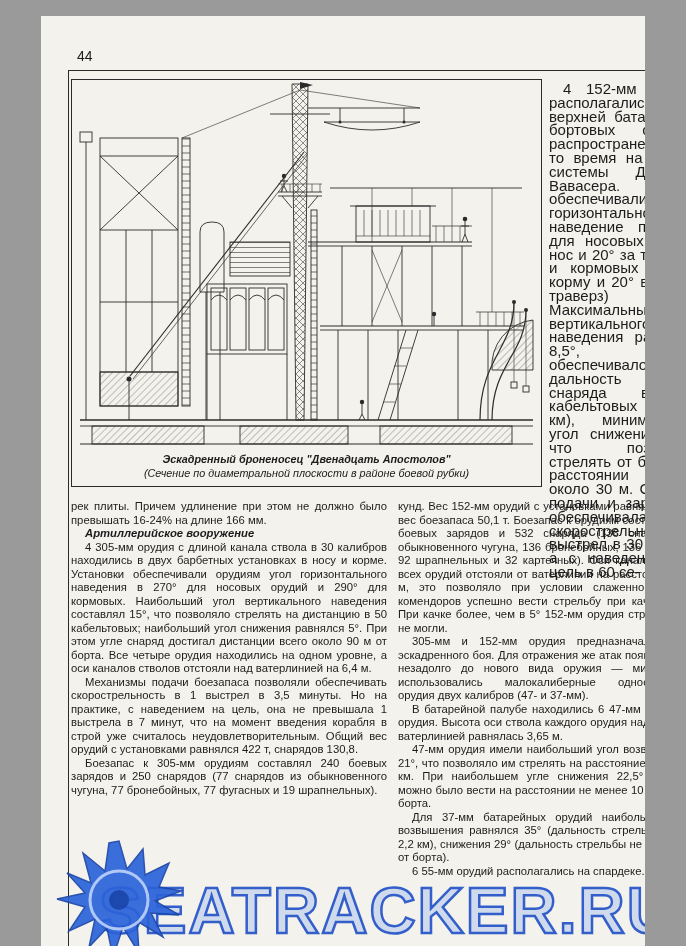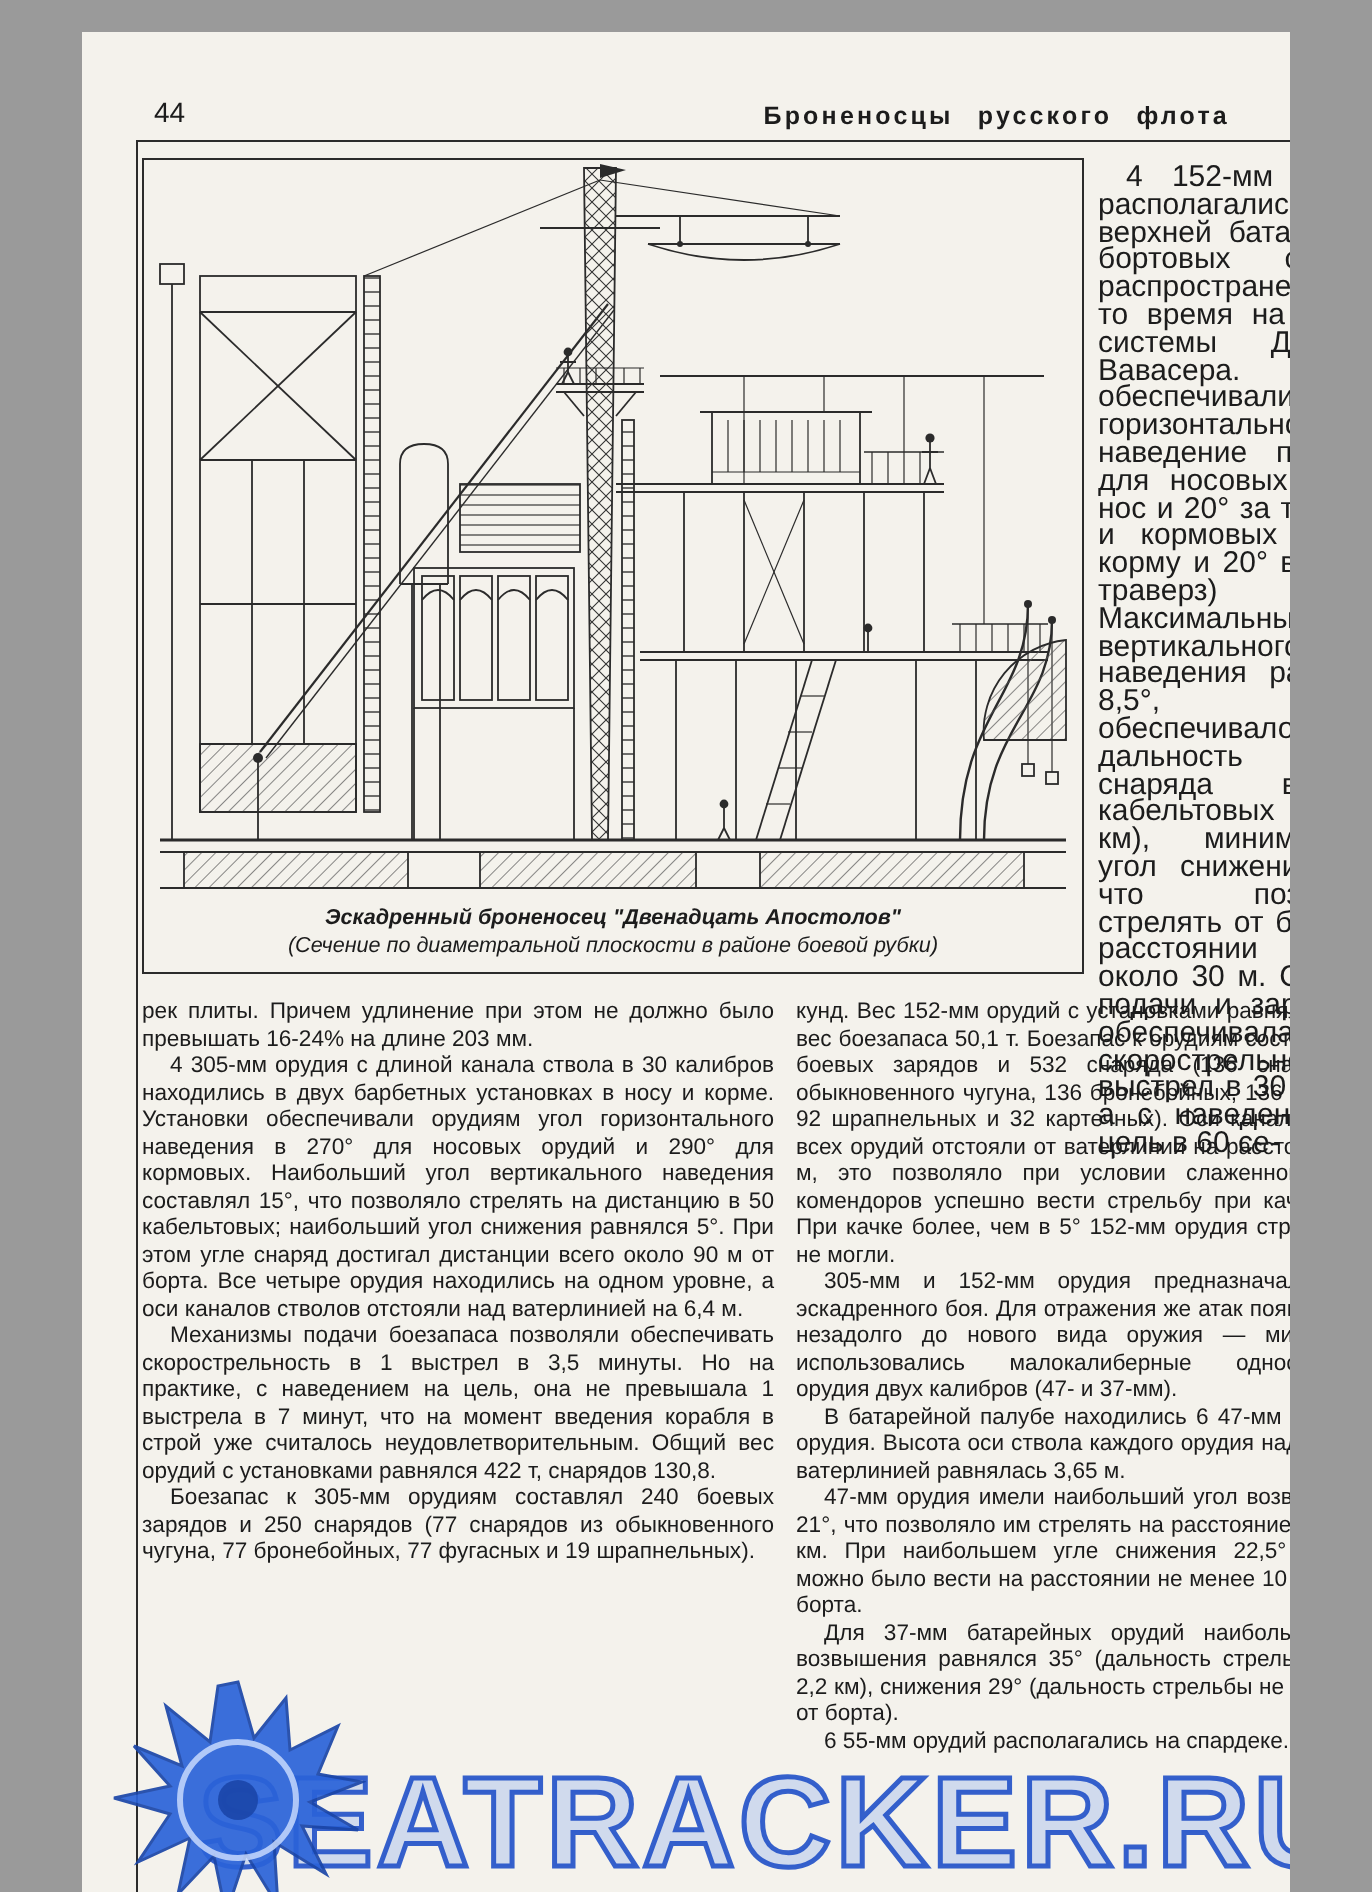--- a/index.html
+++ b/index.html
@@ -47,21 +47,20 @@
   }
 </style>
 </head>
 <body>
 
 <div class="page">
 
   <div class="frame"></div>
 
   <div class="page-number">44</div>
-  <div class="header-title">Броненосцы русского флота</div>
 
   <figure class="fig">
     <svg width="469" height="370" viewBox="0 0 469 370">
       <defs>
         <pattern id="hatch" patternUnits="userSpaceOnUse" width="5" height="5" patternTransform="rotate(45)">
           <line x1="0" y1="0" x2="0" y2="5" stroke="#555" stroke-width="0.7"></line>
         </pattern>
         <pattern id="lattice" patternUnits="userSpaceOnUse" width="7" height="7">
           <path d="M0,0 L7,7 M7,0 L0,7" stroke="#333" stroke-width="0.55" fill="none"></path>
         </pattern>
@@ -237,21 +236,22 @@
       <div class="cap cap1">Эскадренный броненосец "Двенадцать Апостолов"</div>
       <div class="cap">(Сечение по диаметральной плоскости в районе боевой рубки)</div>
     </div>
   </figure>
 
   <div class="col sidebar">
     <p>4 152-мм орудия располагались в верхней батарее, на бортовых станках, распространенных в то время на флоте, системы Дуброва-Вавасера. Станки обеспечивали горизонтальное наведение по 104° для носовых (84° в нос и 20° за траверз) и кормовых (84° в корму и 20° в нос за траверз) орудий. Максимальный угол вертикального наведения равнялся 8,5°, что обеспечивало дальность полета снаряда в 35 кабельтовых (ок 6,5 км), минимальный угол снижения 7,5°, что позволяло стрелять от борта на расстоянии всего около 30 м. Система подачи и заряжания обеспечивала скорострельность 1 выстрел в 30 секунд, а с наведением на цель в 60 се-</p>
   </div>
 
   <div class="col col-left">
-    <p class="cont">рек плиты. Причем удлинение при этом не должно было превышать 16-24% на длине 203 мм.</p>
+    <p class="cont">рек плиты. Причем удлинение при этом не должно было превышать 16-24% на длине 166 мм.</p>
+    <p class="heading">Артиллерийское вооружение</p>
     <p>4 305-мм орудия с длиной канала ствола в 30 калибров находились в двух барбетных установках в носу и корме. Установки обеспечивали орудиям угол горизонтального наведения в 270° для носовых орудий и 290° для кормовых. Наибольший угол вертикального наведения составлял 15°, что позволяло стрелять на дистанцию в 50 кабельтовых; наибольший угол снижения равнялся 5°. При этом угле снаряд достигал дистанции всего около 90 м от борта. Все четыре орудия находились на одном уровне, а оси каналов стволов отстояли над ватерлинией на 6,4 м.</p>
     <p>Механизмы подачи боезапаса позволяли обеспечивать скорострельность в 1 выстрел в 3,5 минуты. Но на практике, с наведением на цель, она не превышала 1 выстрела в 7 минут, что на момент введения корабля в строй уже считалось неудовлетворительным. Общий вес орудий с установками равнялся 422 т, снарядов 130,8.</p>
     <p>Боезапас к 305-мм орудиям составлял 240 боевых зарядов и 250 снарядов (77 снарядов из обыкновенного чугуна, 77 бронебойных, 77 фугасных и 19 шрапнельных).</p>
   </div>
 
   <div class="col col-right">
     <p class="cont">кунд. Вес 152-мм орудий с установками равнялся 44,7 т, вес боезапаса 50,1 т. Боезапас к орудиям составлял 640 боевых зарядов и 532 снаряда (136 снарядов из обыкновенного чугуна, 136 бронебойных, 136 фугасных, 92 шрапнельных и 32 картечных). Оси каналов ствола всех орудий отстояли от ватерлинии на расстоянии 3,63 м, это позволяло при условии слаженной работы комендоров успешно вести стрельбу при качке до 5°. При качке более, чем в 5° 152-мм орудия стрелять уже не могли.</p>
     <p>305-мм и 152-мм орудия предназначались для эскадренного боя. Для отражения же атак появившегося незадолго до нового вида оружия — миноносцев, использовались малокалиберные одноствольные орудия двух калибров (47- и 37-мм).</p>
     <p>В батарейной палубе находились 6 47-мм и 4 37-мм орудия. Высота оси ствола каждого орудия над грузовой ватерлинией равнялась 3,65 м.</p>
     <p>47-мм орудия имели наибольший угол возвышения в 21°, что позволяло им стрелять на расстояние около 3,9 км. При наибольшем угле снижения 22,5° стрельбу можно было вести на расстоянии не менее 10 метров от борта.</p>

